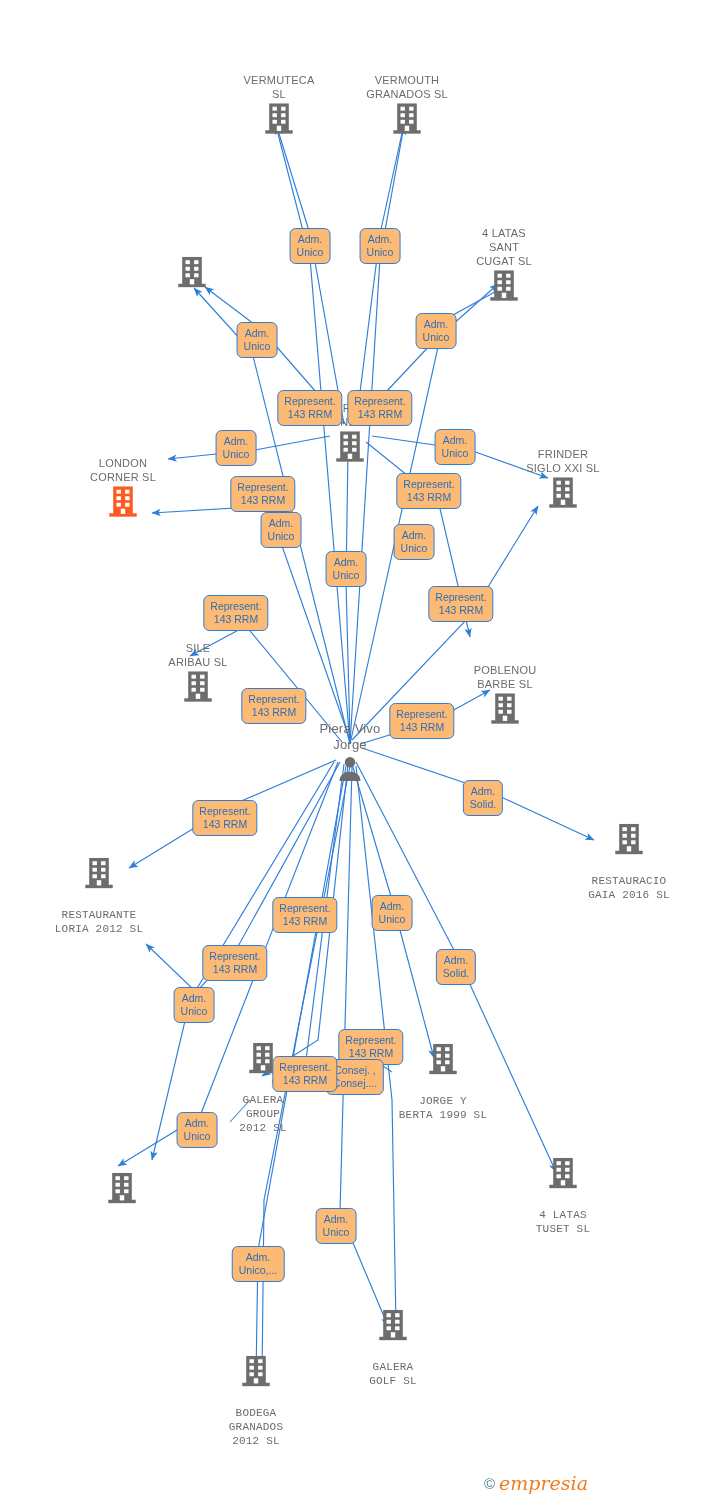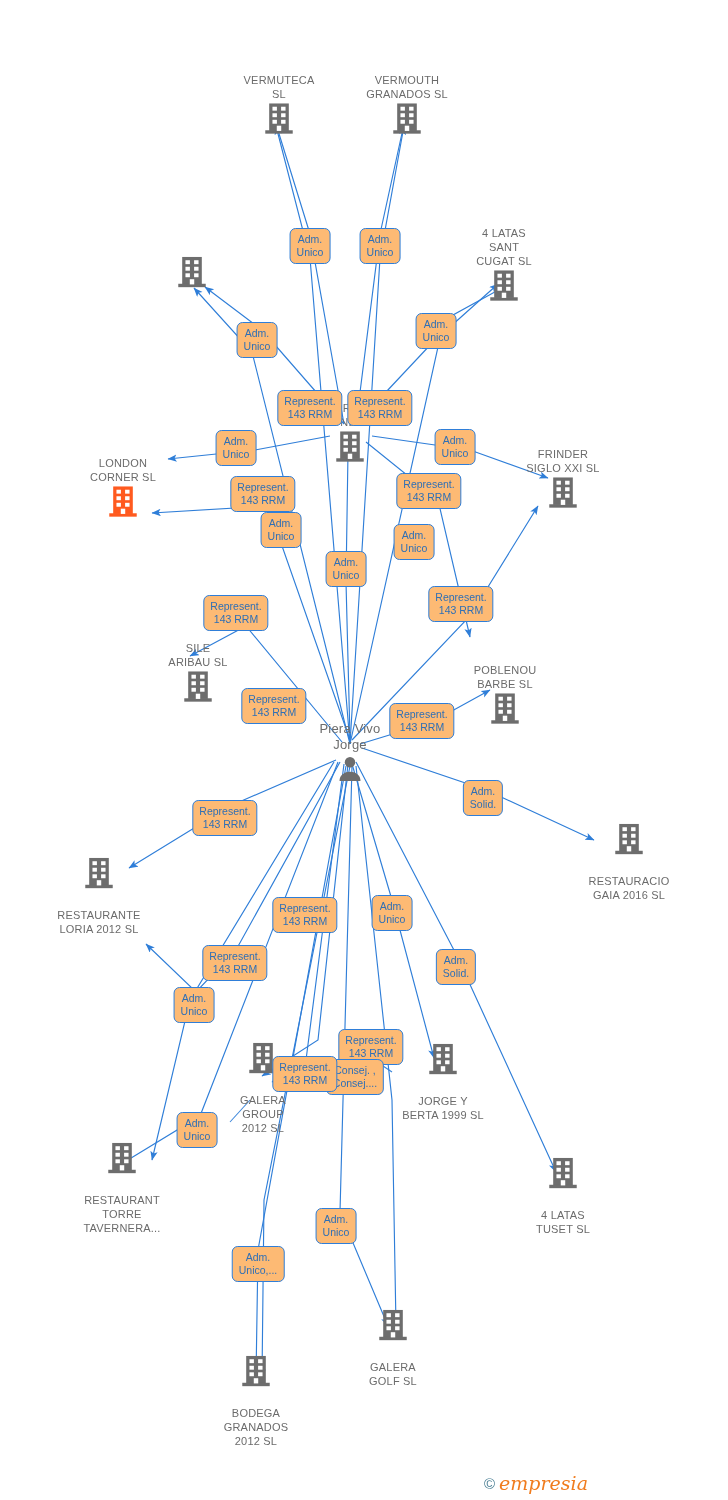--- a/index.html
+++ b/index.html
@@ -6,21 +6,21 @@
   body{width:728px;height:1500px;position:relative;overflow:hidden;
        font-family:"Liberation Sans","DejaVu Sans",sans-serif;}
   #stage{position:absolute;left:0;top:0;width:596px;height:1500px;border-radius:14px;}
   svg#edges{position:absolute;left:0;top:0;width:728px;height:1500px;pointer-events:none;}
 
   .node{position:absolute;transform:translate(-50%,-50%);text-align:center;width:130px;}
   .node .glyph{display:block;line-height:0;}
   .node .glyph svg{display:inline-block;}
   .node .cap{display:block;font-size:11px;line-height:14px;color:#6b6b6b;
              letter-spacing:.2px;white-space:pre-line;font-weight:400;}
-  .node.below .cap{margin-top:18px;}
+  .node.below .cap{margin-top:18px;font-family:Liberation Mono, monospace;}
   .node.above .cap{margin-bottom:1px;}
 
   .person .cap{color:#6d6d6d;font-size:13px;line-height:16px;}
 
   .relbox{position:absolute;transform:translate(-50%,-50%);
           background:#fdba74;border:1px solid #2f7ed8;border-radius:6px;
           color:#2f6fb5;font-size:10.5px;line-height:13px;text-align:center;
           padding:4px 6px;white-space:pre-line;box-sizing:border-box;}
 
   .wm{position:absolute;right:8px;bottom:6px;display:flex;align-items:center;gap:4px;}
@@ -322,23 +322,20 @@
   <g fill="#ffffff">
     <rect x="7" y="4" width="3.4" height="3"></rect>
               <rect x="13.6" y="4" width="3.4" height="3"></rect>
     <rect x="7" y="9" width="3.4" height="3"></rect>
               <rect x="13.6" y="9" width="3.4" height="3"></rect>
     <rect x="7" y="14" width="3.4" height="3"></rect>
               <rect x="13.6" y="14" width="3.4" height="3"></rect>
     <rect x="10.3" y="18.5" width="3.4" height="4"></rect>
   </g>
           </svg></span>
-        <span class="cap">RESTAURANT
-TORRE
-TAVERNERA...</span>
       </div>
       <div class="node below" style="left: 563px; top: 1196px;">
         <span class="glyph"><svg width="32" height="34" viewBox="0 0 24 26">
   <rect x="4.5" y="1.5" width="15" height="21" fill="#6d6d6d"></rect>
   <rect x="1.5" y="22" width="21" height="2.6" fill="#6d6d6d"></rect>
   <g fill="#ffffff">
     <rect x="7" y="4" width="3.4" height="3"></rect>
               <rect x="13.6" y="4" width="3.4" height="3"></rect>
     <rect x="7" y="9" width="3.4" height="3"></rect>
               <rect x="13.6" y="9" width="3.4" height="3"></rect>

